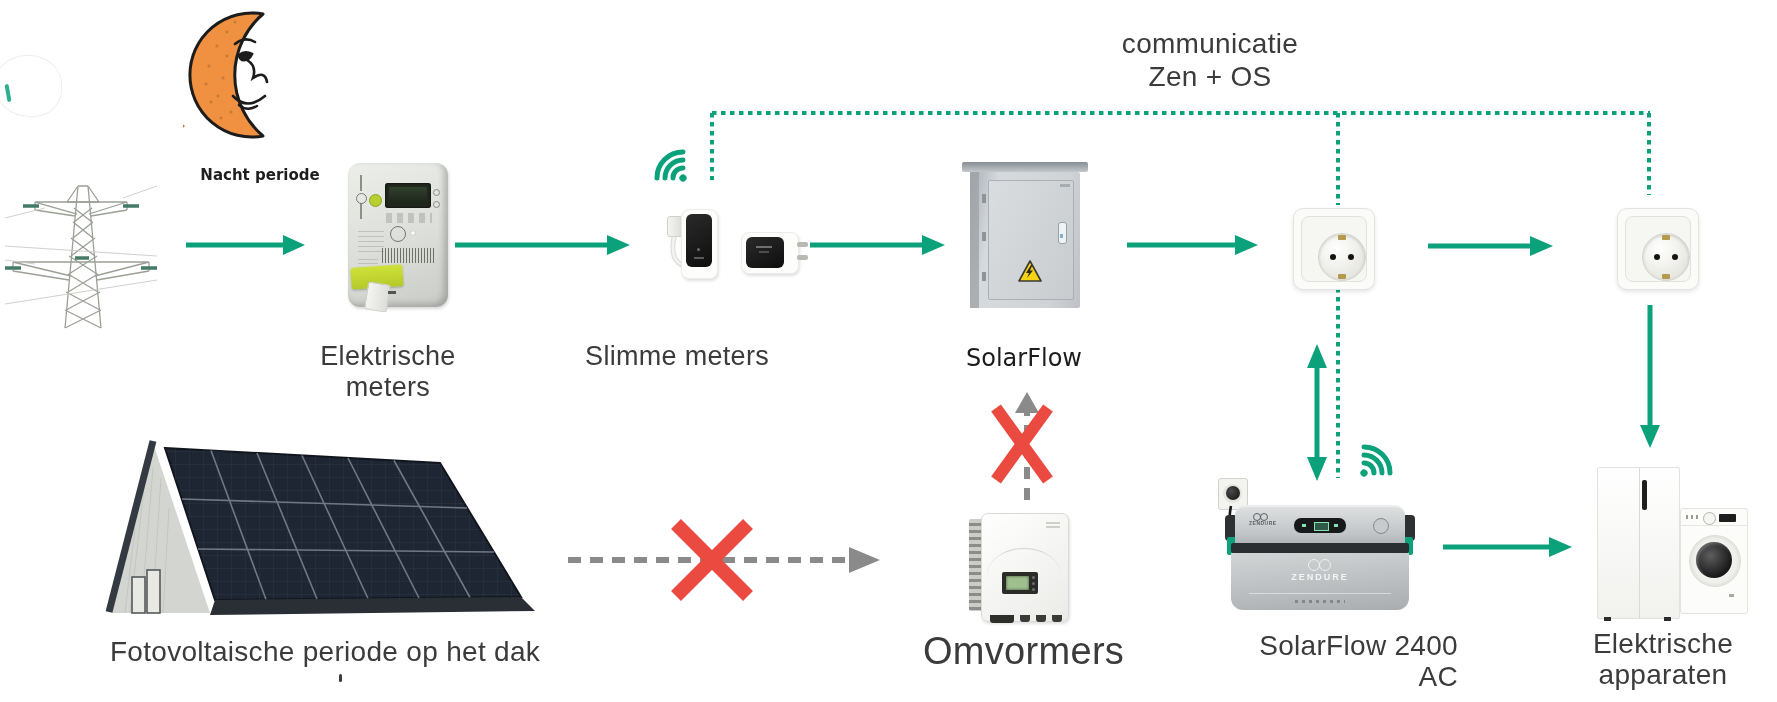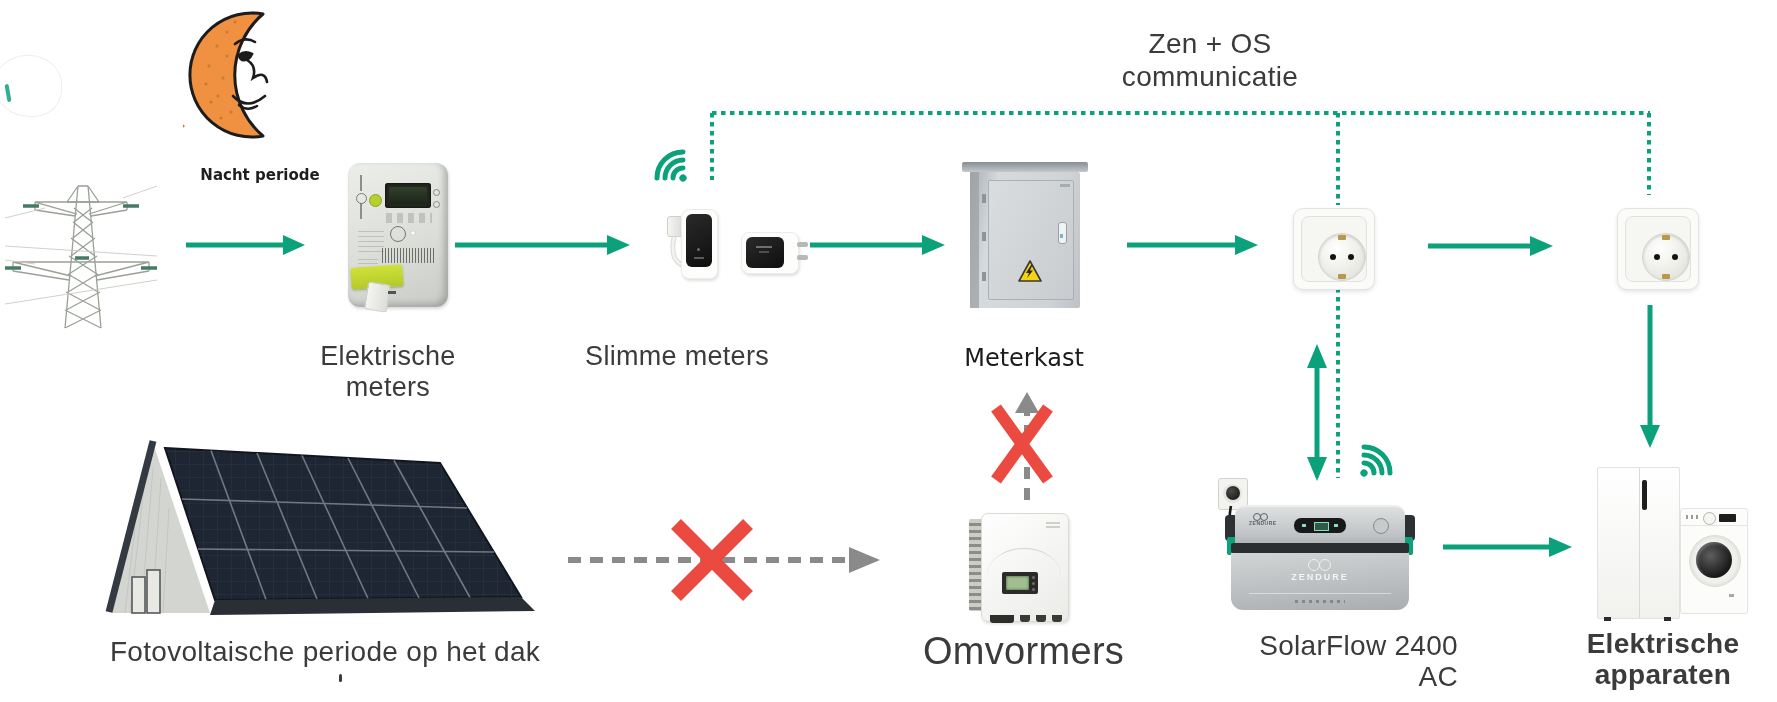--- a/index.html
+++ b/index.html
@@ -234,25 +234,25 @@
     <div class="abs" style="left:98px;top:74px;width:3px;height:4px;background:#7fb3c9;"></div>
     <div class="abs" style="left:20px;top:34px;width:4px;height:9px;background:#8e9499;"></div>
     <div class="abs" style="left:20px;top:72px;width:4px;height:9px;background:#8e9499;"></div>
     <div class="abs" style="left:20px;top:112px;width:4px;height:9px;background:#8e9499;"></div>
     <div class="abs" style="left:98px;top:24px;width:10px;height:3px;background:#a6acb0;"></div>
     <svg class="abs" style="left:56px;top:100px" width="24" height="22" viewBox="0 0 24 22">
       <polygon points="12,1 23,21 1,21" fill="#f6d415" stroke="#3a3a33" stroke-width="1.6" stroke-linejoin="round"></polygon>
       <polygon points="13,5 8,13 11,13 9,18 15,10.5 12,10.5 14.5,5" fill="#2b2b25"></polygon>
     </svg>
   </div>
-  <div class="label-alt" style="left:944px;top:344px;width:160px;">Meterkast</div>
+  <div class="label-alt" style="left:944px;top:344px;width:160px;">SolarFlow</div>
 
   <div class="label" style="left:1105px;top:27px;width:210px;line-height:33px;font-size:28px;">
+    <div>communicatie</div>
     <div>Zen + OS</div>
-    <div>communicatie</div>
   </div>
 
   <div class="abs outlet" style="left:1293px;top:208px;width:80px;height:80px;">
     <div class="outlet-plate">
       <div class="outlet-circle">
         <div class="hole" style="left:11px;"></div>
         <div class="hole" style="left:29px;"></div>
         <div class="clip" style="top:1px;"></div>
         <div class="clip" style="bottom:1px;"></div>
       </div>
@@ -313,21 +313,21 @@
   </div>
   <div class="abs washer" style="left:1680px;top:508px;width:66px;height:104px;">
     <div class="abs" style="left:0;top:0;width:66px;height:16px;border-bottom:1px solid #e5e5e1;"></div>
     <div class="abs" style="left:5px;top:6px;width:14px;height:4px;background:repeating-linear-gradient(90deg,#9c9c97 0 2px,transparent 2px 5px);"></div>
     <div class="abs" style="left:22px;top:3px;width:11px;height:11px;border:1.5px solid #b4b4af;border-radius:50%;background:#f5f5f2;"></div>
     <div class="abs" style="left:38px;top:5px;width:17px;height:8px;background:#1e1e1e;border-radius:1px;"></div>
     <div class="abs" style="left:8px;top:26px;width:50px;height:50px;border-radius:50%;background:#f0f0ed;border:1px solid #dcdcd7;box-shadow:inset 0 0 4px rgba(0,0,0,.12);"></div>
     <div class="abs" style="left:15px;top:33px;width:36px;height:36px;border-radius:50%;background:radial-gradient(circle at 40% 38%,#5e5e5e,#181818 70%);box-shadow:inset 2px 2px 3px rgba(255,255,255,.25);"></div>
     <div class="abs" style="left:48px;top:85px;width:5px;height:3px;background:#a9a9a4;"></div>
   </div>
-  <div class="label" style="left:1563px;top:628px;width:200px;font-size:28px;line-height:31px;font-weight:bold;">
+  <div class="label" style="left:1563px;top:628px;width:200px;font-size:28px;line-height:31px;">
     <div>Elektrische</div>
     <div>apparaten</div>
   </div>
 
   <svg class="abs" style="left:105px;top:438px" width="430" height="185" viewBox="0 0 430 185">
     <defs>
       <pattern id="cells" width="14" height="13" patternUnits="userSpaceOnUse">
         <path d="M14 0H0V13" stroke="#39414f" stroke-width="1" fill="none"></path>
       </pattern>
     </defs>

